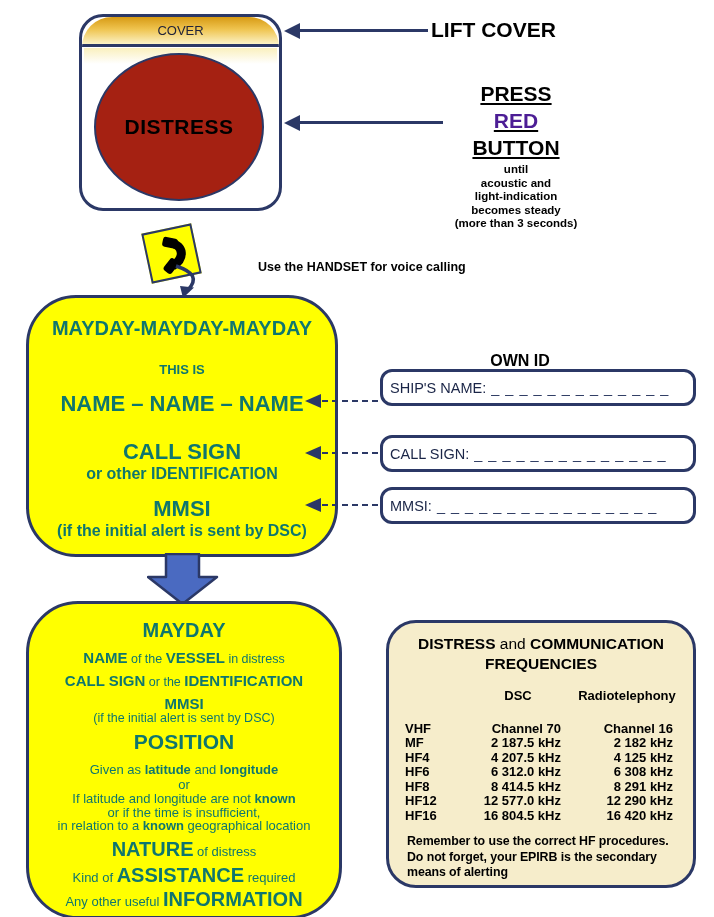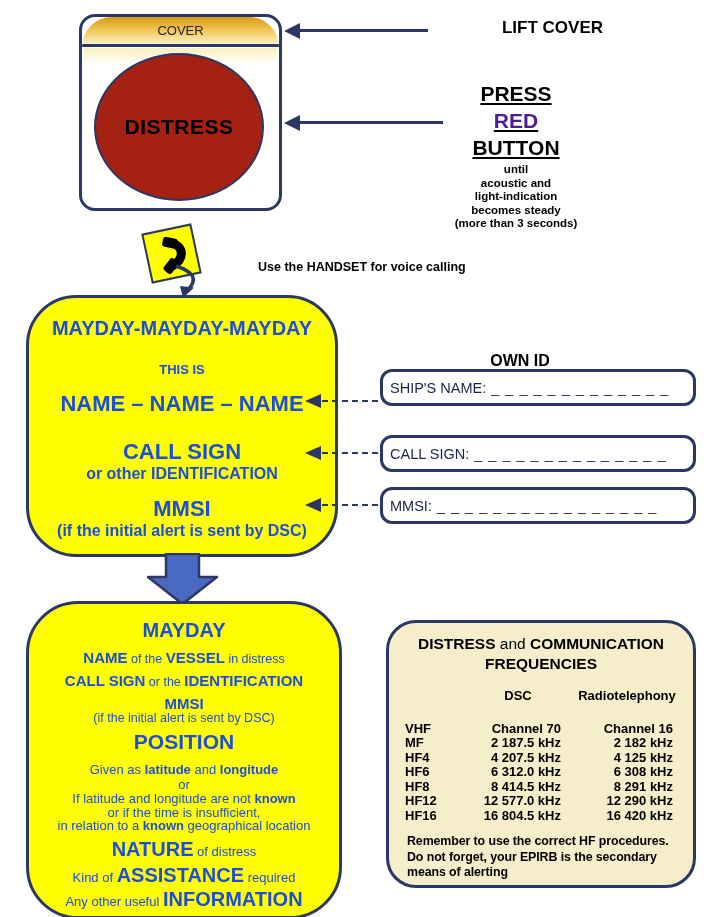--- a/index.html
+++ b/index.html
@@ -1,21 +1,21 @@
 <!DOCTYPE html>
 <html><head>
 <meta charset="utf-8">
 <style>
   html,body{margin:0;padding:0;background:#fff;}
   .canvas{position:relative;width:714px;height:917px;background:#fff;
           font-family:"Liberation Sans",sans-serif;color:#000;overflow:hidden;}
 
   
   .cover-panel{position:absolute;left:79px;top:14px;width:197px;height:191px;
-               border:3.5px solid #2B3866;border-radius:16px;background:#fff;text-align:right;}
+               border:3.5px solid #2B3866;border-radius:24px;background:#fff;text-align:right;}
   .cover-bar{position:absolute;left:0;top:0;right:0;height:27px;
              border-bottom:3px solid #2B3866;border-radius:31px 31px 0 0;
              background:linear-gradient(180deg,#D79A14 0%,#EFC44F 45%,#FBF2C6 100%);
              display:flex;align-items:center;justify-content:center;
              font-size:13px;color:#20233a;}
   .cover-fade{position:absolute;left:2px;top:31px;right:2px;height:16px;
               background:linear-gradient(180deg,#FAF0BE,rgba(255,255,255,0));}
   .distress-btn{position:absolute;left:12px;top:36px;width:166px;height:144px;
                 background:#A52112;border:2px solid #2B3866;border-radius:50%;
                 display:flex;align-items:center;justify-content:center;
@@ -26,39 +26,39 @@
   .harrow::before{content:"";position:absolute;left:-16px;top:-6.5px;width:0;height:0;
                   border-top:8px solid transparent;border-bottom:8px solid transparent;
                   border-right:16px solid #2B3866;}
   
   .darrow{position:absolute;width:56px;border-top:2.5px dashed #2B3866;}
   .darrow::before{content:"";position:absolute;left:-17px;top:-8px;width:0;height:0;
                   border-top:7px solid transparent;border-bottom:7px solid transparent;
                   border-right:16px solid #2B3866;}
 
   
-  .lift-cover{position:absolute;left:431px;top:18px;width:172px;text-align:right;
-              font-weight:bold;font-size:17px;white-space:nowrap;}
+  .lift-cover{position:absolute;left:431px;top:18px;width:172px;text-align:left;
+              font-weight:bold;font-size:21px;white-space:nowrap;}
   .press-block{position:absolute;left:436px;top:80px;width:160px;text-align:center;
                font-weight:bold;font-size:21px;line-height:27px;text-decoration:underline;}
   .press-red{color:#4c1d95;}
   .until-block{position:absolute;left:431px;top:163px;width:170px;text-align:center;
                font-weight:bold;font-size:11.5px;line-height:13.5px;}
 
   
   .handset-square{position:absolute;left:146px;top:228px;width:47px;height:47px;
                   background:#FFFF00;border:2.5px solid #2B3866;transform:rotate(-12deg);
                   display:flex;align-items:center;justify-content:center;}
   .handset-curve{position:absolute;left:166px;top:260px;}
   .use-handset{position:absolute;left:258px;top:260px;width:220px;
                font-weight:bold;font-size:12.5px;}
 
   
   .ybox{position:absolute;background:#FFFF00;border:3px solid #2B3866;
-        text-align:center;color:#1d4ed8;}
+        text-align:center;color:#0f766e;}
   .ybox1{left:26px;top:295px;width:306px;height:256px;border-radius:50px;}
   .ybox2{left:26px;top:601px;width:310px;height:312px;border-radius:52px;}
   .yline{position:absolute;left:0;right:0;white-space:nowrap;}
   .b20{font-weight:bold;font-size:20px;}
   .b22{font-weight:bold;font-size:22px;}
   .b15{font-weight:bold;font-size:15px;}
   .b13{font-weight:bold;font-size:13px;}
   .b12{font-weight:bold;font-size:16px;}
   .r12{font-size:12.5px;}
   .r13{font-size:13px;}

